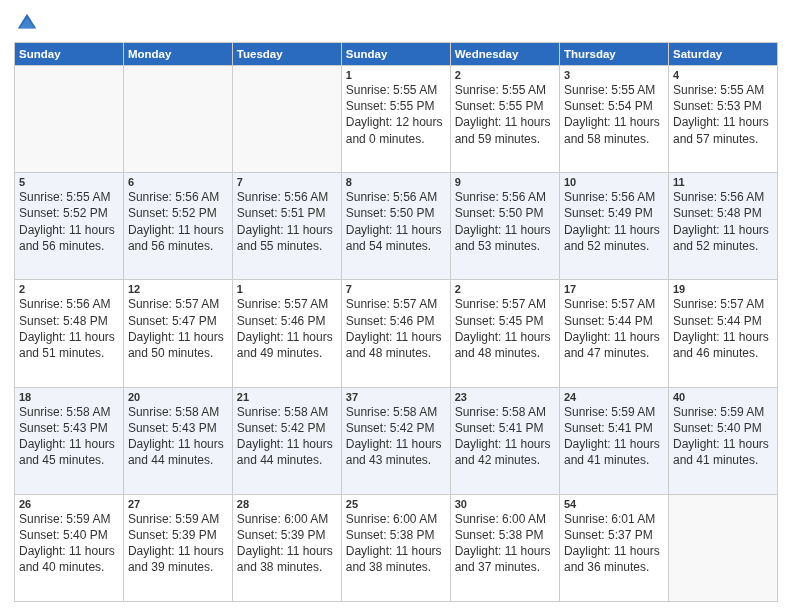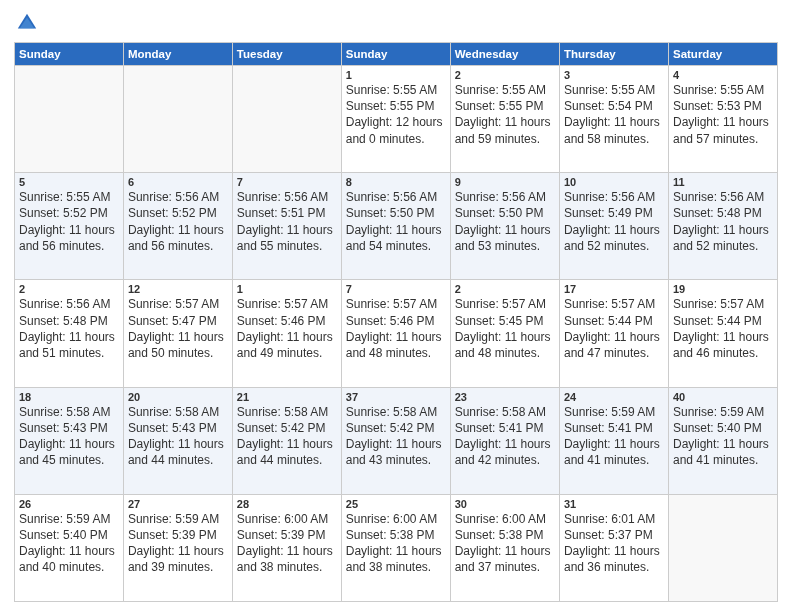--- a/index.html
+++ b/index.html
@@ -266,20 +266,20 @@
           </td>
           <td>
             <span class="day-num">25</span>
             <div class="day-info">Sunrise: 6:00 AM<br>Sunset: 5:38 PM<br>Daylight: 11 hours and 38 minutes.</div>
           </td>
           <td>
             <span class="day-num">30</span>
             <div class="day-info">Sunrise: 6:00 AM<br>Sunset: 5:38 PM<br>Daylight: 11 hours and 37 minutes.</div>
           </td>
           <td>
-            <span class="day-num">31</span>
+            <span class="day-num">54</span>
             <div class="day-info">Sunrise: 6:01 AM<br>Sunset: 5:37 PM<br>Daylight: 11 hours and 36 minutes.</div>
           </td>
           <td class="empty"></td>
         </tr>
       </tbody>
   </table>
 </div>
 
 </body></html>

